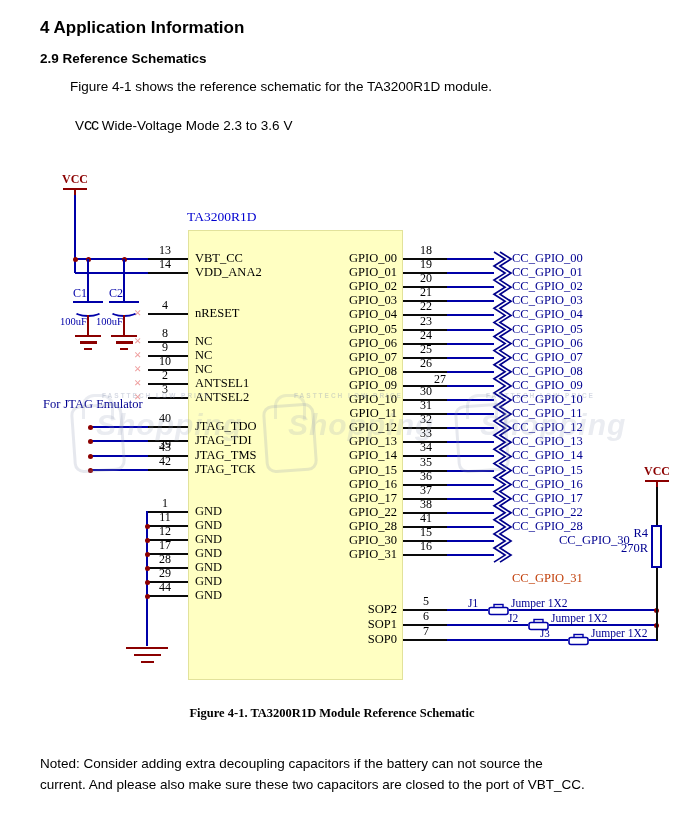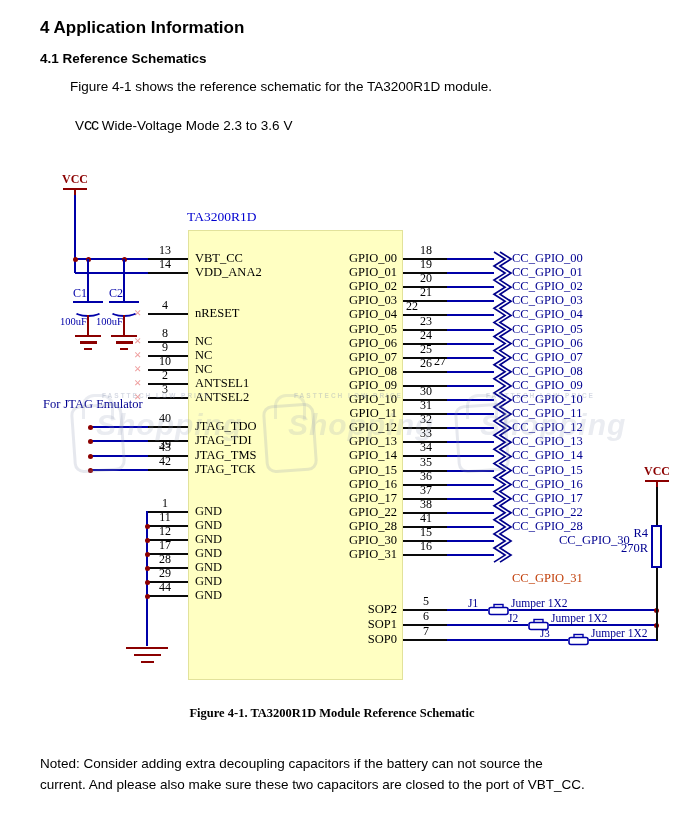--- a/index.html
+++ b/index.html
@@ -31,21 +31,21 @@
   .wm .tagline{position:absolute;left:44px;top:8px;font-size:6.5px;letter-spacing:2px;
        color:rgba(148,158,185,0.38);font-weight:bold;}
   .wm1{left:58px;} .wm2{left:250px;} .wm3{left:442px;}
 </style>
 </head>
 <body>
 
 <div id="page">
 
   <div class="h1">4 Application Information</div>
-  <div class="h2">4.1 Reference Schematics</div>
+  <div class="h2">2.9 Reference Schematics</div>
   <div class="body-text intro">Figure 4-1 shows the reference schematic for the TA3200R1D module.</div>
   <div class="body-text mode"><span>V</span><span class="sub">cc</span><span> Wide-Voltage Mode 2.3 to 3.6 V</span></div>
 
   <div id="schematic">
     <div id="module-body"></div>
     <div id="module-title">TA3200R1D</div>
   <div class="abs" style="left: 148px; top: 258px; width: 40px; height: 2px; background: rgb(10, 10, 10);"></div>
       <div class="st" style="left: 146px; top: 243px; width: 38px; text-align: center; font-size: 12px;">13</div>
       <div class="st" style="left: 195px; top: 251px;">VBT_CC</div>
       <div class="abs" style="left: 148px; top: 272px; width: 40px; height: 2px; background: rgb(10, 10, 10);"></div>
@@ -168,21 +168,21 @@
       <div class="st" style="left: 406px; top: 271.2px; width: 40px; text-align: center; font-size: 12px;">20</div>
       <div class="st" style="left: 300px; top: 279.2px; width: 97px; text-align: right;">GPIO_02</div>
       <div class="abs" style="left: 447px; top: 286.2px; width: 47px; height: 2px; background: rgb(0, 0, 168);"></div>
       <div class="st" style="left: 512px; top: 279.2px; color: rgb(0, 0, 144);">CC_GPIO_02</div>
       <div class="abs" style="left: 403px; top: 300.3px; width: 44px; height: 2px; background: rgb(10, 10, 10);"></div>
       <div class="st" style="left: 406px; top: 285.3px; width: 40px; text-align: center; font-size: 12px;">21</div>
       <div class="st" style="left: 300px; top: 293.3px; width: 97px; text-align: right;">GPIO_03</div>
       <div class="abs" style="left: 447px; top: 300.3px; width: 47px; height: 2px; background: rgb(0, 0, 168);"></div>
       <div class="st" style="left: 512px; top: 293.3px; color: rgb(0, 0, 144);">CC_GPIO_03</div>
       <div class="abs" style="left: 403px; top: 314.4px; width: 44px; height: 2px; background: rgb(10, 10, 10);"></div>
-      <div class="st" style="left: 406px; top: 299.4px; width: 40px; text-align: left; font-size: 12px;">22</div>
+      <div class="st" style="left: 406px; top: 299.4px; width: 40px; text-align: center; font-size: 12px;">22</div>
       <div class="st" style="left: 300px; top: 307.4px; width: 97px; text-align: right;">GPIO_04</div>
       <div class="abs" style="left: 447px; top: 314.4px; width: 47px; height: 2px; background: rgb(0, 0, 168);"></div>
       <div class="st" style="left: 512px; top: 307.4px; color: rgb(0, 0, 144);">CC_GPIO_04</div>
       <div class="abs" style="left: 403px; top: 328.5px; width: 44px; height: 2px; background: rgb(10, 10, 10);"></div>
       <div class="st" style="left: 406px; top: 313.5px; width: 40px; text-align: center; font-size: 12px;">23</div>
       <div class="st" style="left: 300px; top: 321.5px; width: 97px; text-align: right;">GPIO_05</div>
       <div class="abs" style="left: 447px; top: 328.5px; width: 47px; height: 2px; background: rgb(0, 0, 168);"></div>
       <div class="st" style="left: 512px; top: 321.5px; color: rgb(0, 0, 144);">CC_GPIO_05</div>
       <div class="abs" style="left: 403px; top: 342.6px; width: 44px; height: 2px; background: rgb(10, 10, 10);"></div>
       <div class="st" style="left: 406px; top: 327.6px; width: 40px; text-align: center; font-size: 12px;">24</div>
@@ -193,21 +193,21 @@
       <div class="st" style="left: 406px; top: 341.7px; width: 40px; text-align: center; font-size: 12px;">25</div>
       <div class="st" style="left: 300px; top: 349.7px; width: 97px; text-align: right;">GPIO_07</div>
       <div class="abs" style="left: 447px; top: 356.7px; width: 47px; height: 2px; background: rgb(0, 0, 168);"></div>
       <div class="st" style="left: 512px; top: 349.7px; color: rgb(0, 0, 144);">CC_GPIO_07</div>
       <div class="abs" style="left: 403px; top: 370.8px; width: 44px; height: 2px; background: rgb(10, 10, 10);"></div>
       <div class="st" style="left: 406px; top: 355.8px; width: 40px; text-align: center; font-size: 12px;">26</div>
       <div class="st" style="left: 300px; top: 363.8px; width: 97px; text-align: right;">GPIO_08</div>
       <div class="abs" style="left: 447px; top: 370.8px; width: 47px; height: 2px; background: rgb(0, 0, 168);"></div>
       <div class="st" style="left: 512px; top: 363.8px; color: rgb(0, 0, 144);">CC_GPIO_08</div>
       <div class="abs" style="left: 403px; top: 384.9px; width: 44px; height: 2px; background: rgb(10, 10, 10);"></div>
-      <div class="st" style="left: 406px; top: 354px; width: 40px; text-align: right; font-size: 12px;">27</div>
+      <div class="st" style="left: 406px; top: 372px; width: 40px; text-align: right; font-size: 12px;">27</div>
       <div class="st" style="left: 300px; top: 377.9px; width: 97px; text-align: right;">GPIO_09</div>
       <div class="abs" style="left: 447px; top: 384.9px; width: 47px; height: 2px; background: rgb(0, 0, 168);"></div>
       <div class="st" style="left: 512px; top: 377.9px; color: rgb(0, 0, 144);">CC_GPIO_09</div>
       <div class="abs" style="left: 403px; top: 399px; width: 44px; height: 2px; background: rgb(10, 10, 10);"></div>
       <div class="st" style="left: 406px; top: 384px; width: 40px; text-align: center; font-size: 12px;">30</div>
       <div class="st" style="left: 300px; top: 392px; width: 97px; text-align: right;">GPIO_10</div>
       <div class="abs" style="left: 447px; top: 399px; width: 47px; height: 2px; background: rgb(0, 0, 168);"></div>
       <div class="st" style="left: 512px; top: 392px; color: rgb(0, 0, 144);">CC_GPIO_10</div>
       <div class="abs" style="left: 403px; top: 413.1px; width: 44px; height: 2px; background: rgb(10, 10, 10);"></div>
       <div class="st" style="left: 406px; top: 398.1px; width: 40px; text-align: center; font-size: 12px;">31</div>

